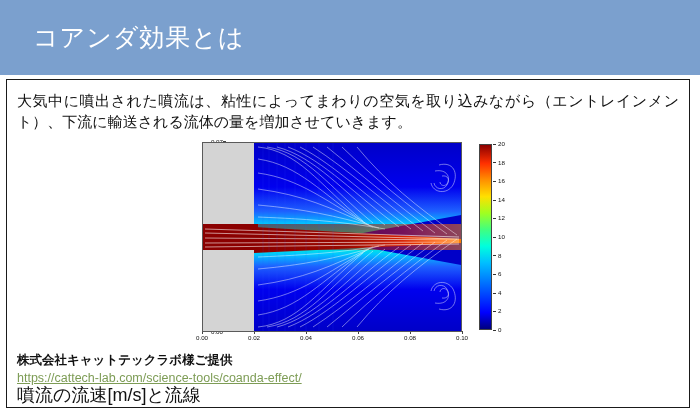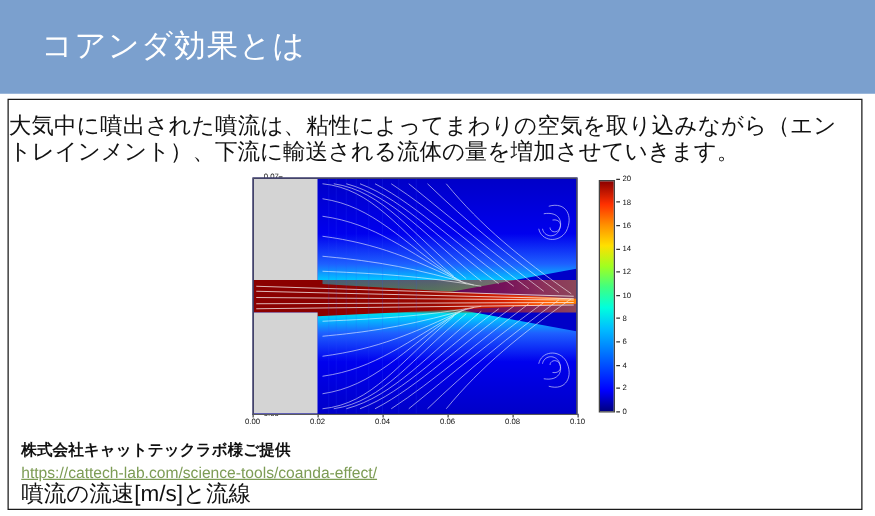--- a/index.html
+++ b/index.html
@@ -25,22 +25,22 @@
   
   .content-card{
     position:absolute;left:6px;top:79px;
     width:684px;height:329px;
     background:#ffffff;
     border:1px solid #1a1a1a;
     box-sizing:border-box;
   }
 
   .body-text{
-    position:absolute;left:0;top:10px;width:662px;
-    font-size:18px;line-height:21px;color:#111111;
+    position:absolute;left:10px;top:10px;width:662px;
+    font-size:15px;line-height:21px;color:#111111;
     text-align:justify;
   }
 
   
   .figure{
     position:absolute;left:152px;top:58px;width:370px;height:205px;
   }
 
   
   .axes{

